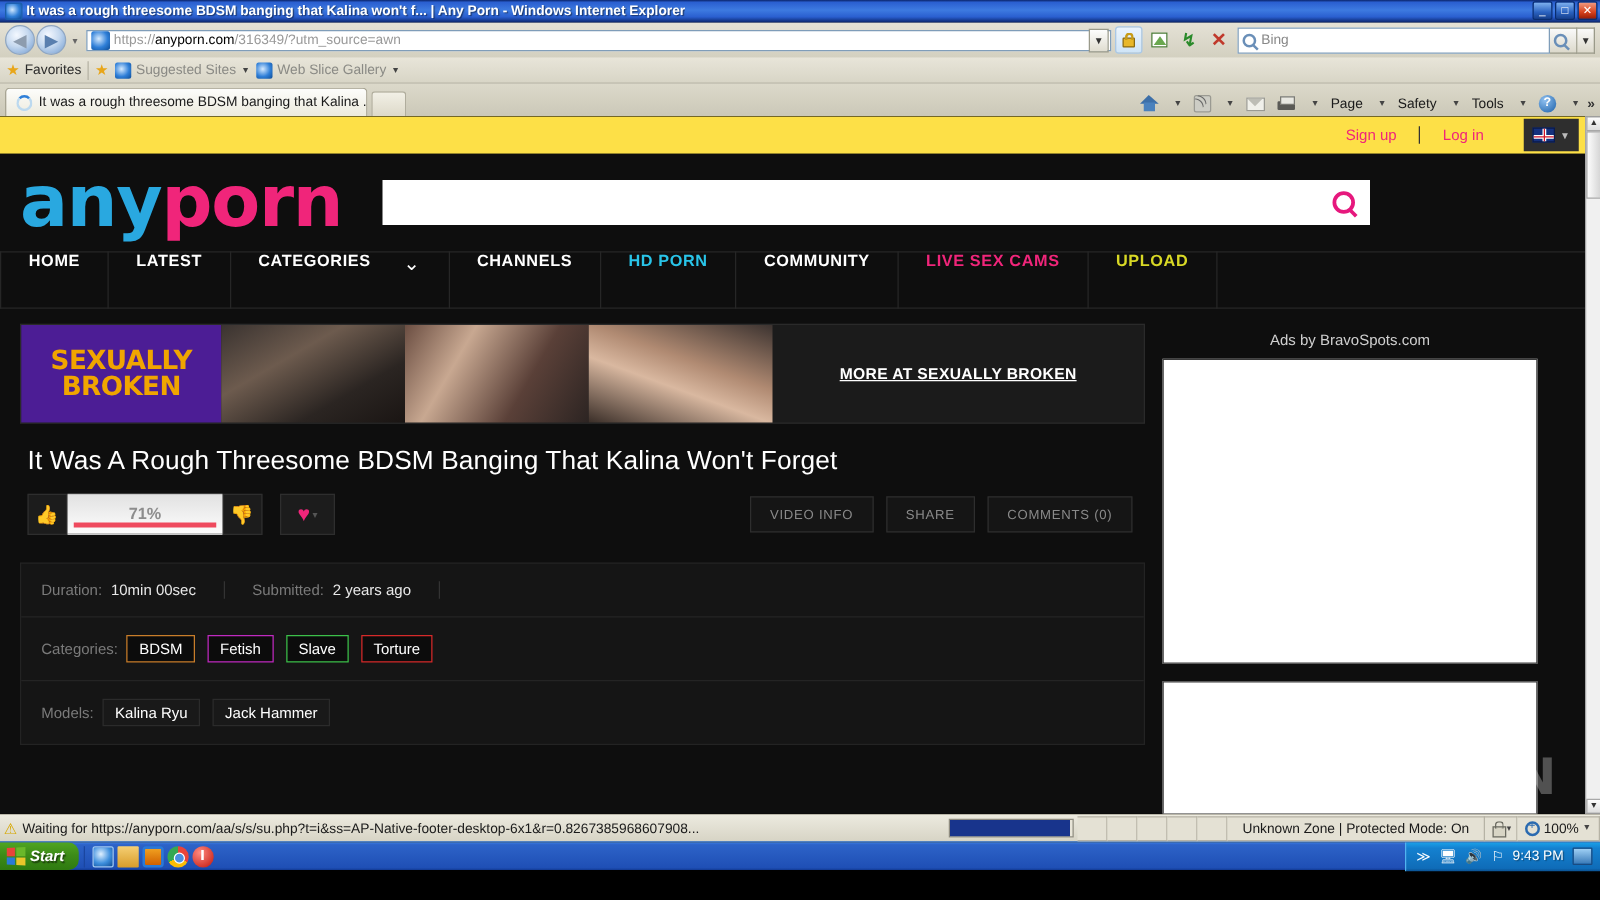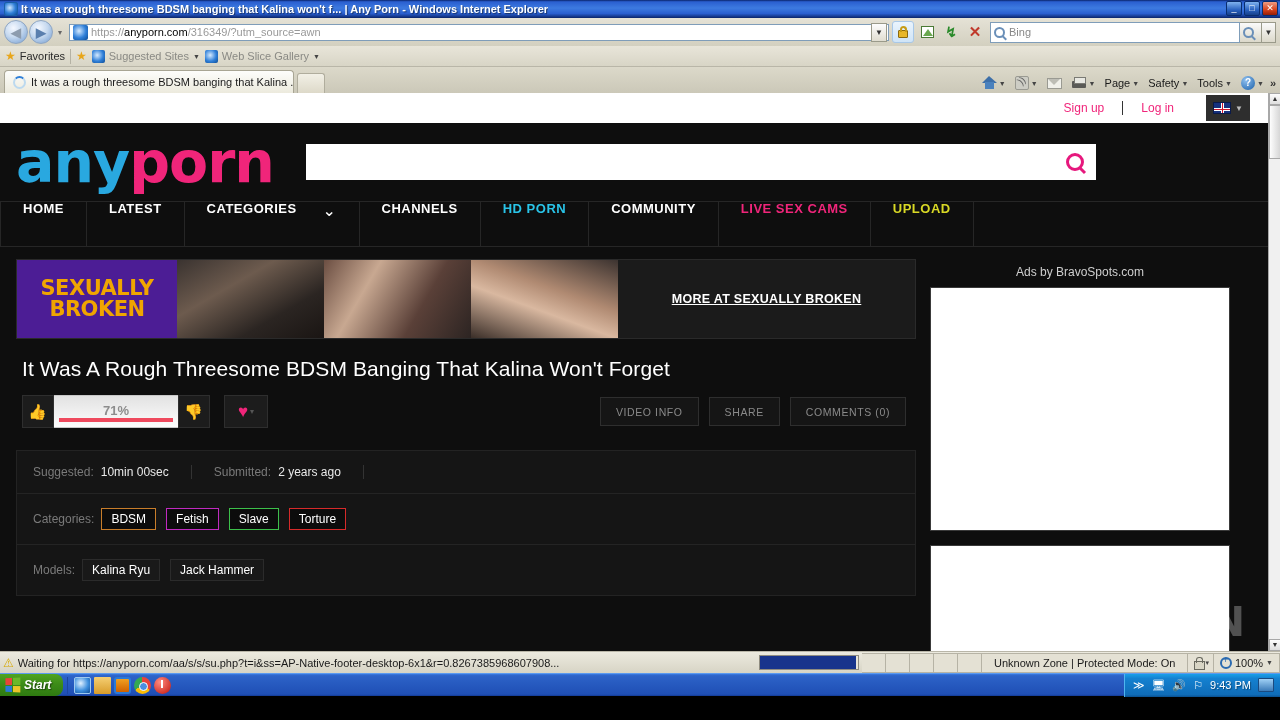--- a/index.html
+++ b/index.html
@@ -148,21 +148,21 @@
   .newtab {
     width: 28px; height: 20px; margin-left: 3px;
     background: linear-gradient(to bottom, #f2f0e6, #ddd9c9);
     border: 1px solid #b0ad9d; border-bottom: none; border-radius: 3px 3px 0 0;
   }
   .cmdbar {
     position: absolute; right: 4px; bottom: 2px;
     display: flex; align-items: center; gap: 3px;
     font-size: 11px; color: #1a1a1a;
   }
-  .cmd-item { display: flex; align-items: center; gap: 2px; padding: 1px 3px; }
+  .cmd-item { display: flex; align-items: center; gap: 12px; padding: 1px 3px; }
   .home-ico { width: 15px; height: 14px; position: relative; }
   .home-ico:before { content:""; position:absolute; left:0; top:0; border-left:7px solid transparent; border-right:8px solid transparent; border-bottom:7px solid #3d6fa8; }
   .home-ico:after { content:""; position:absolute; left:3px; top:6px; width:9px; height:7px; background:#4a81bd; }
   .rss-ico { width: 14px; height: 14px; border: 1px solid #9a9a92; border-radius: 2px; background: #cdcdc5; position: relative; }
   .rss-ico:after { content:"))"; position:absolute; left:2px; top:-2px; font-size:10px; color:#666; transform: rotate(-45deg); }
   .mail-ico { width: 15px; height: 11px; border: 1px solid #9a9a92; background: #f0f0ea; position: relative; }
   .mail-ico:after { content:""; position:absolute; left:0; top:0; width:0; height:0; border-left:6px solid transparent; border-right:6px solid transparent; border-top:6px solid #bdbdb5; }
   .print-ico { width: 16px; height: 13px; position: relative; }
   .print-ico:before { content:""; position:absolute; left:1px; top:4px; width:14px; height:7px; background:#5a5a56; border-radius:1px; }
   .print-ico:after { content:""; position:absolute; left:3px; top:0; width:10px; height:5px; background:#e8e8e2; border:1px solid #7a7a74; }
@@ -174,23 +174,23 @@
   .viewport {
     position: relative;
     width: 1280px; height: 558px;
     background: #000;
     overflow: hidden;
   }
   .page { width: 1268px; height: 558px; background: #0e0e0e; overflow: hidden; position: relative; }
 
   
   .site-top {
-    height: 30px; background: #ffffff;
+    height: 30px; background: #fde047;
     display: flex; align-items: center; justify-content: flex-end;
-    padding-right: 18px; gap: 0;
+    padding-right: 5px; gap: 0;
   }
   .top-link { font-size: 12px; color: #f0257a; padding: 0 18px; }
   .top-sep { width: 1px; height: 14px; background: #333; }
   .lang-box {
     margin-left: 14px; width: 44px; height: 26px;
     background: #2e2e2e; display: flex; align-items: center;
     justify-content: center; gap: 4px;
   }
   .flag {
     width: 18px; height: 12px; position: relative;
@@ -604,21 +604,21 @@
           </div>
           <div class="actionbtns">
             <div class="abtn">VIDEO INFO</div>
             <div class="abtn">SHARE</div>
             <div class="abtn">COMMENTS (0)</div>
           </div>
         </div>
 
         <div class="metabox">
           <div class="metarow">
-            <span class="mlabel">Suggested:</span>
+            <span class="mlabel">Duration:</span>
             <span class="mvalue">10min 00sec</span>
             <span class="mdiv"></span>
             <span class="mlabel">Submitted:</span>
             <span class="mvalue">2 years ago</span>
             <span class="mdiv"></span>
           </div>
           <div class="metarow">
             <span class="mlabel">Categories:</span>
             <span class="tag t1">BDSM</span>
             <span class="tag t2">Fetish</span>

